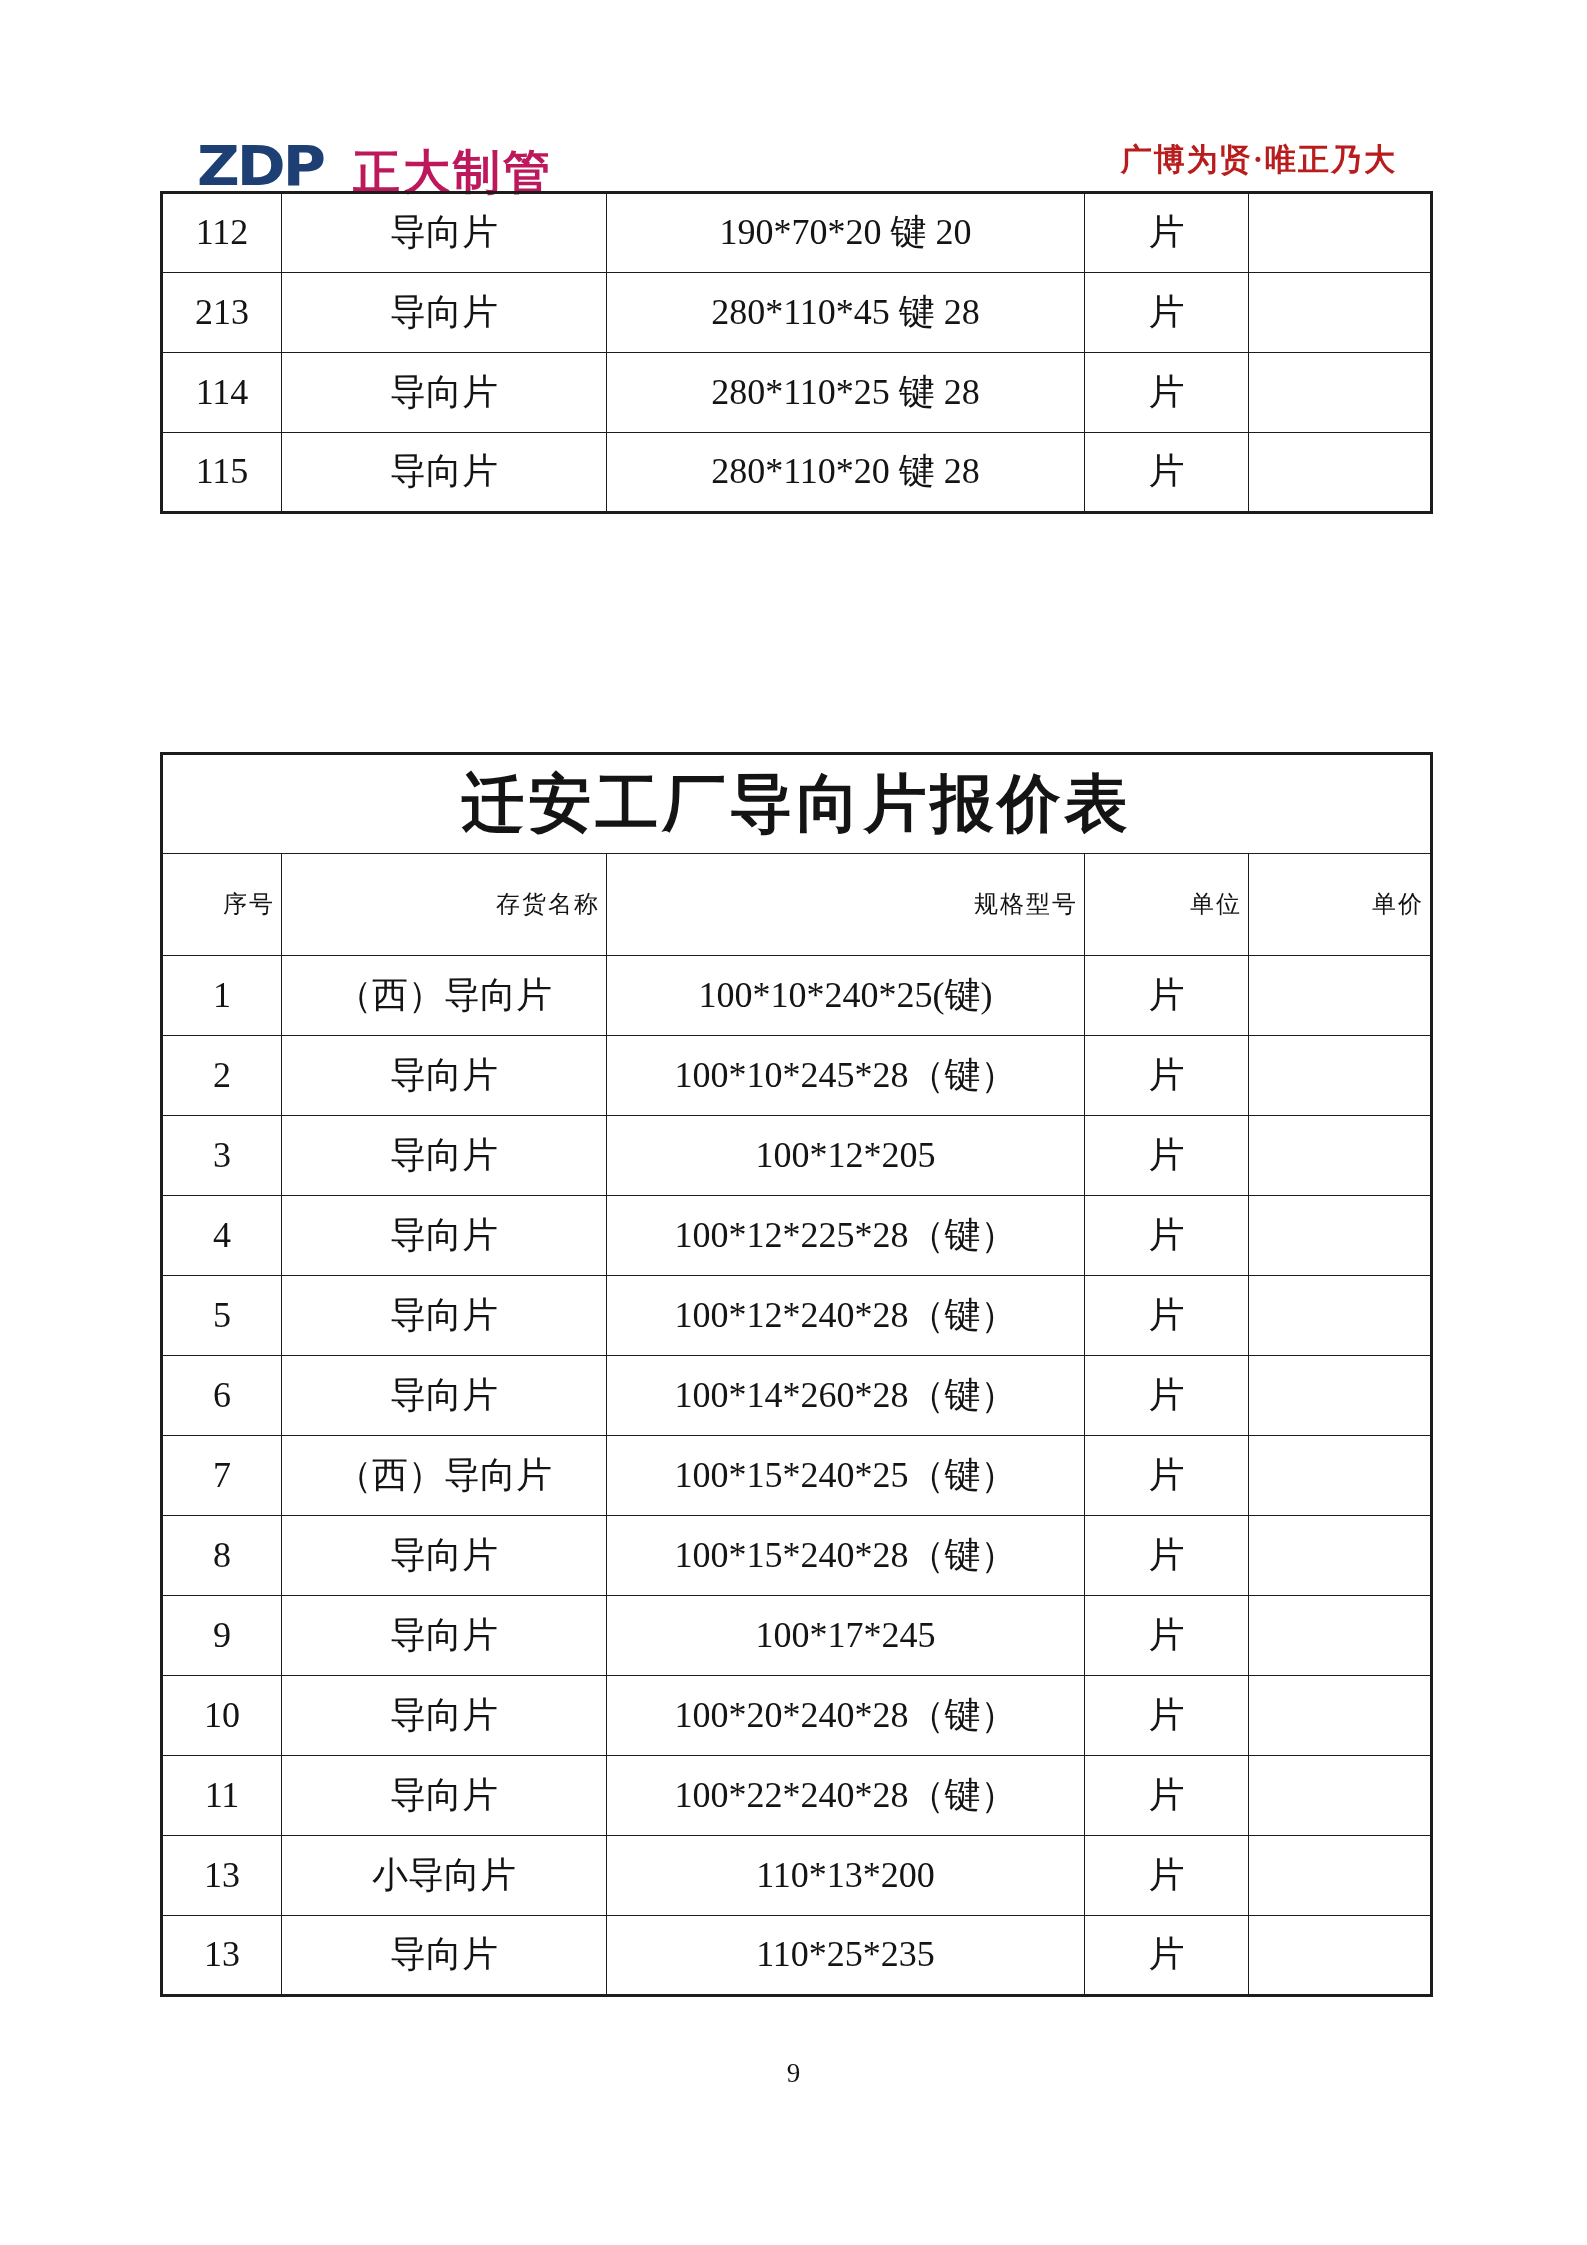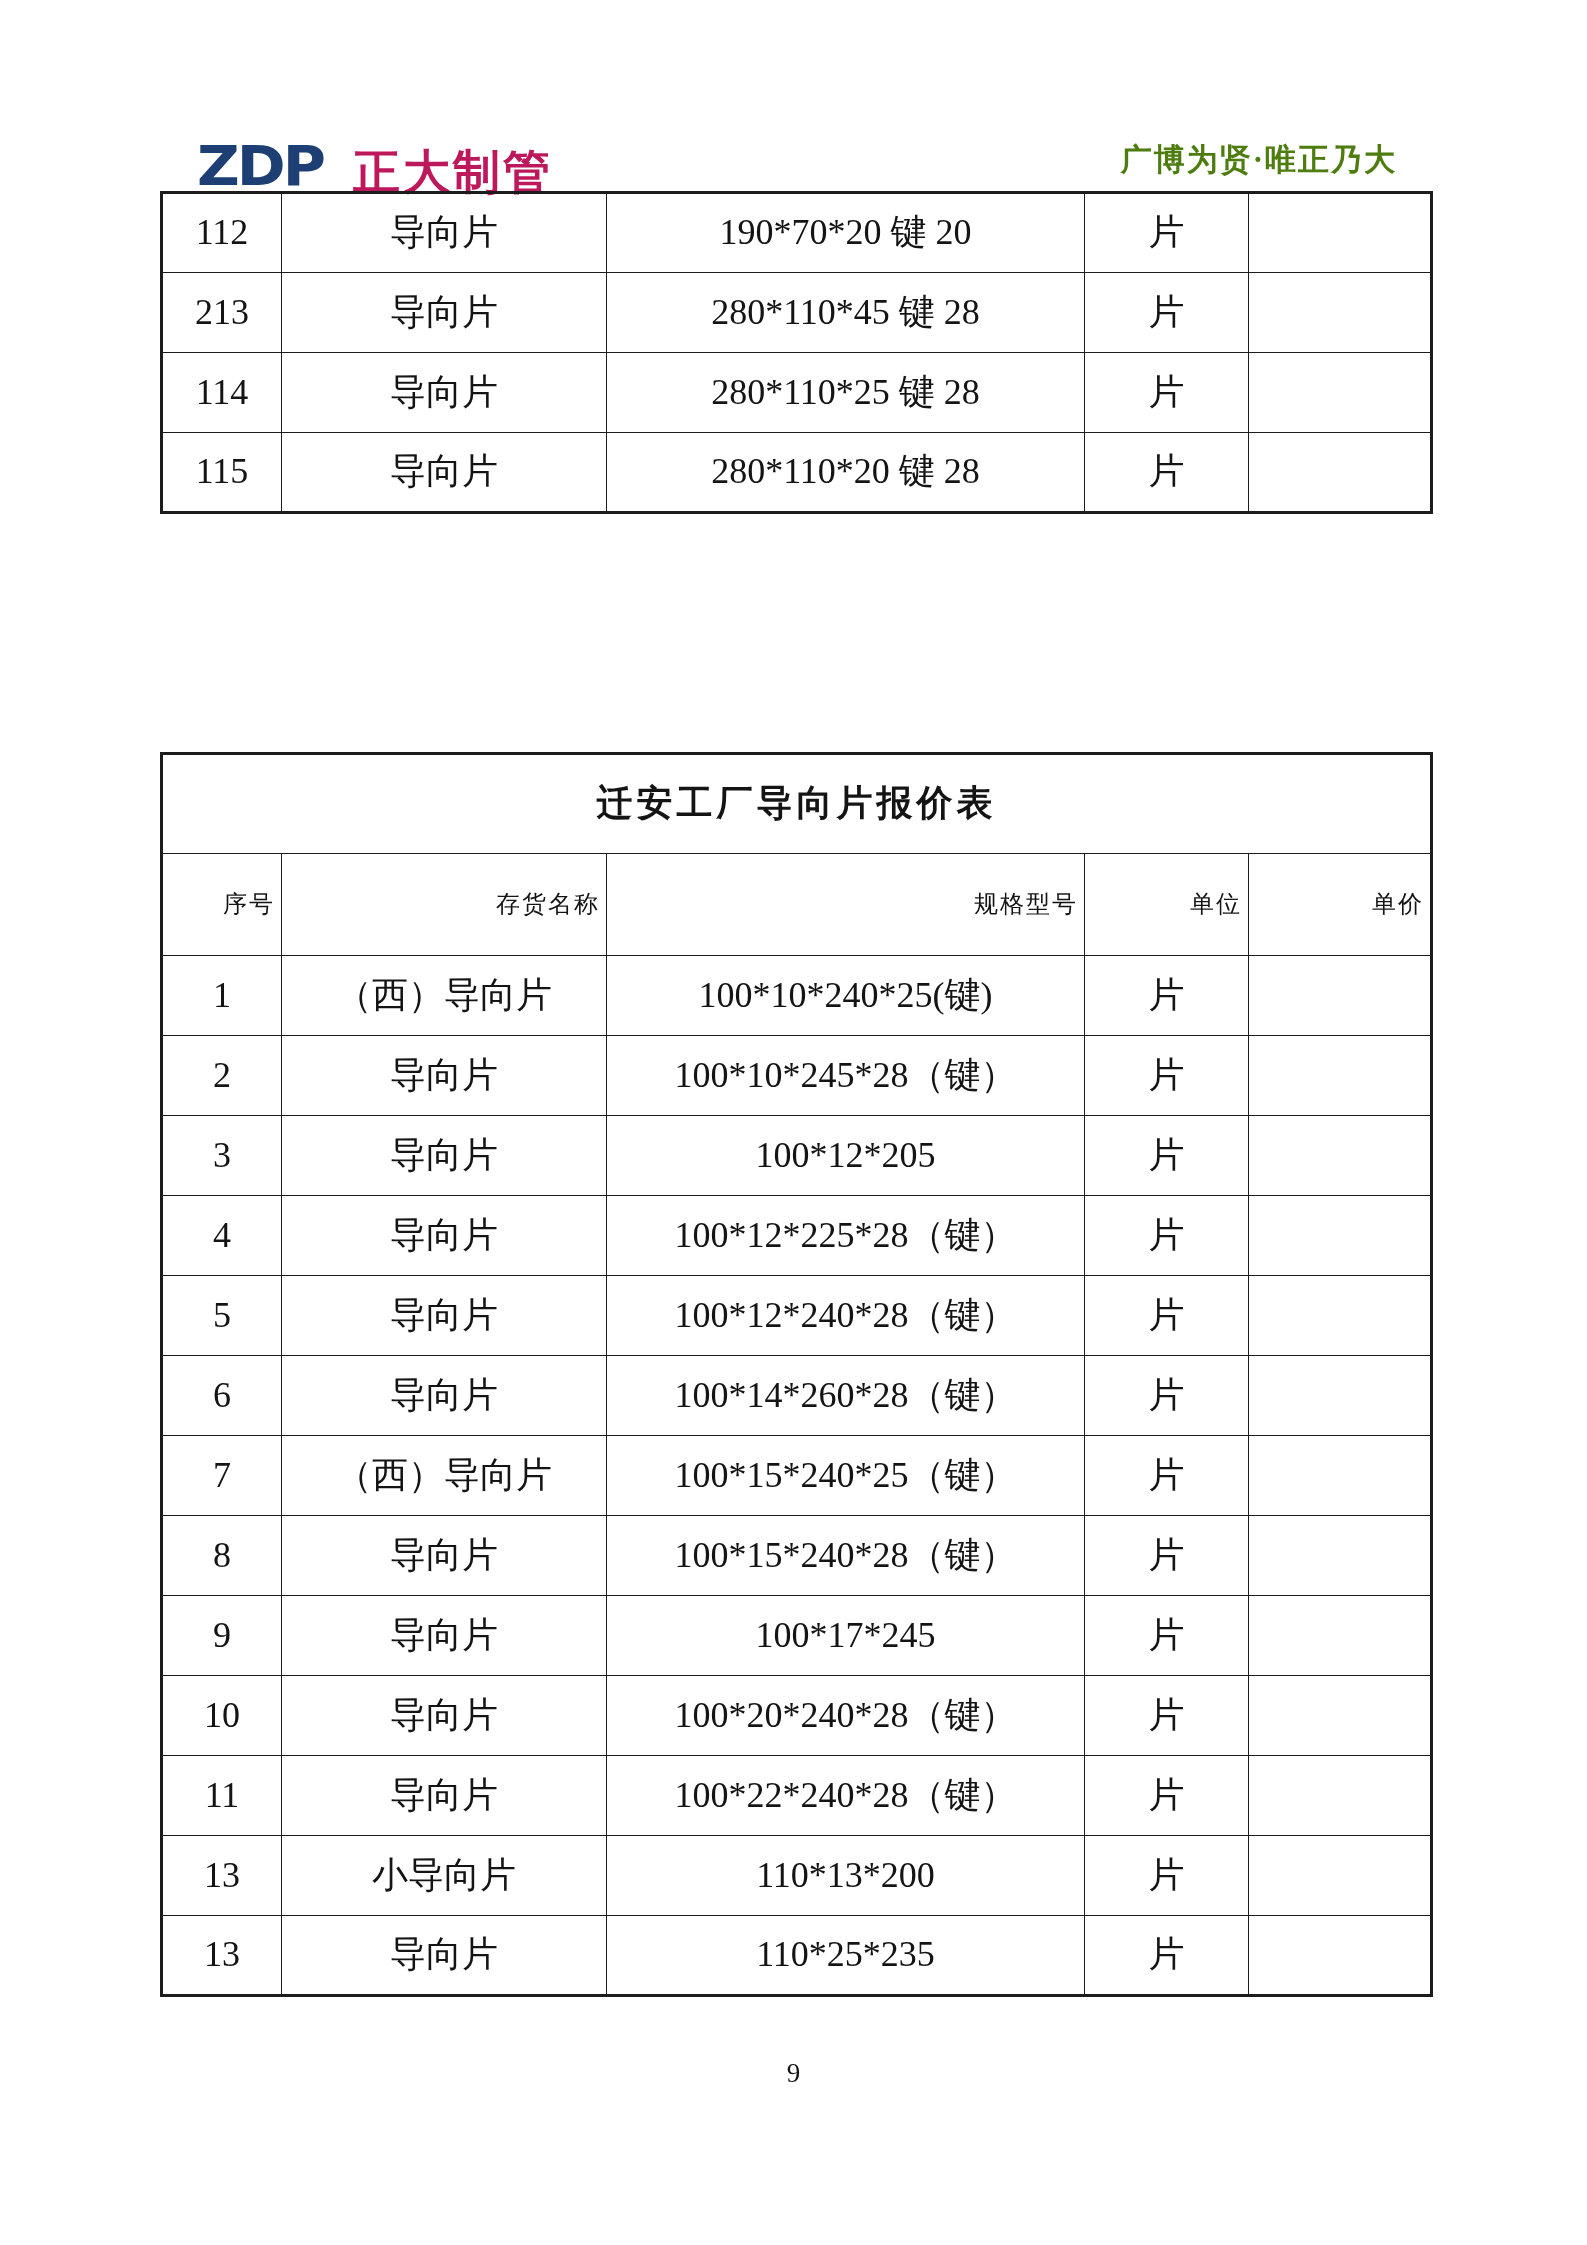--- a/index.html
+++ b/index.html
@@ -46,40 +46,40 @@
     border:1.5px solid #1c1c1c;
     text-align:center;vertical-align:middle;
     font-size:36px;line-height:1.15;
     padding:0 6px;overflow:hidden;white-space:nowrap;
   }
   #table-top{top:191px;}
   #table-main{top:752px;}
   tr.data-row{height:80px;}
   tr.title-row{height:100px;}
   tr.title-row td{
-    font-size:36px;font-weight:bold;letter-spacing:4px;
+    font-size:63px;font-weight:bold;letter-spacing:4px;
   }
   tr.header-row{height:102px;}
   tr.header-row td{font-size:24px;letter-spacing:2px;text-align:right;}
   
   .page-num{
     position:absolute;left:0;top:2058px;width:100%;
     text-align:center;font-size:27px;
   }
 </style>
 </head>
 <body>
 
 <div class="page">
 
   <div class="hdr-logo">
     <span class="logo-zdp" style="color: rgb(30, 63, 116);">ZDP</span>
     <span class="logo-cn" style="color: #be185d;">正大制管</span>
   </div>
-  <div class="hdr-slogan" style="color: #4d7c0f;">广博为贤·唯正乃大</div>
+  <div class="hdr-slogan" style="color: #b91c1c;">广博为贤·唯正乃大</div>
 
   <table class="doc" id="table-top">
     <colgroup>
       <col style="width:120px">
         <col style="width:325px">
         <col style="width:478px">
       <col style="width:164px">
         <col style="width:183px">
     </colgroup>
     <tbody>

